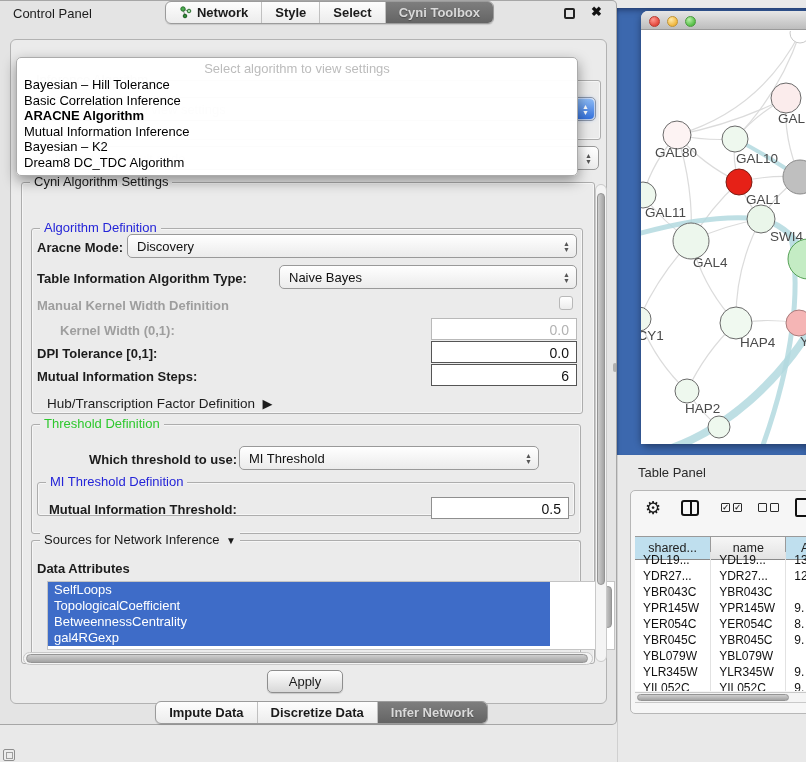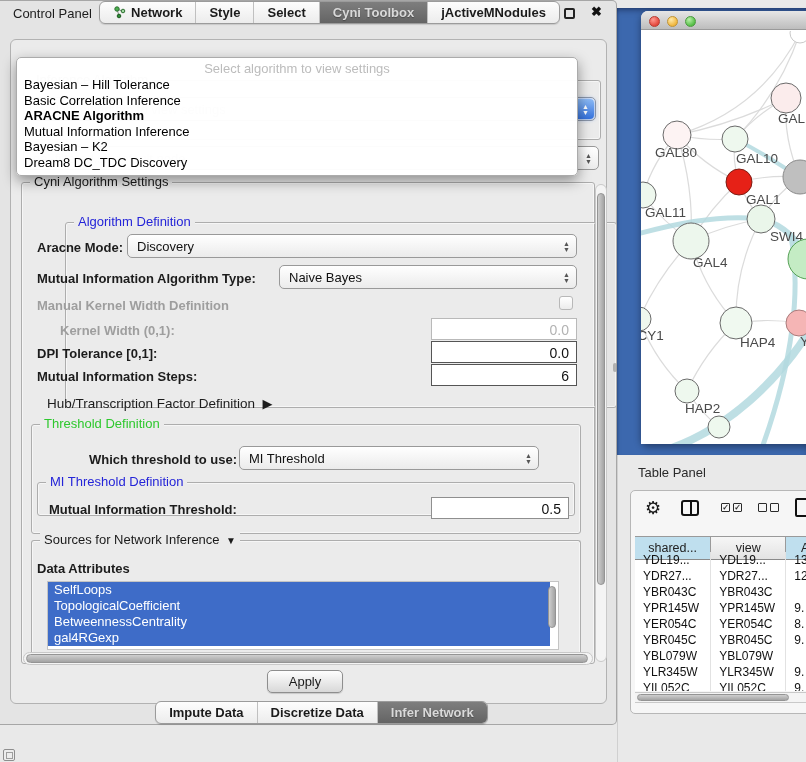--- a/index.html
+++ b/index.html
@@ -122,23 +122,20 @@
         </div>
         <div class="tab">
           <span>Style</span>
         </div>
         <div class="tab">
           <span>Select</span>
         </div>
         <div class="tab sel">
           <span>Cyni Toolbox</span>
         </div>
-        <div class="tab">
-          <span>jActiveMNodules</span>
-        </div>
       </div>
   </div>
 
   <div id="content" class="abs">
 
     <div class="group" style="left:12px;top:40px;width:578px;height:60px;">
       <span class="legend gray">Inference Algorithm</span>
       <div class="combo focus" style="left:6px;top:16px;width:566px;">
         <span class="ghost" style="color:#b7b7b7;">Select algorithm to view settings</span>
         <span class="stepper">
@@ -153,32 +150,32 @@
       <span class="stepper">
           <span>▲</span>
           <span>▼</span>
         </span>
     </div>
 
     <div class="group" style="left:10px;top:142px;width:574px;height:482px;">
       <span class="legend">Cyni Algorithm Settings</span>
     </div>
 
-    <div class="group" style="left:20px;top:182px;width:552px;height:186px;margin-left:34px;">
+    <div class="group" style="left:20px;top:188px;width:552px;height:186px;">
       <span class="legend blue">Algorithm Definition</span>
     </div>
     <span class="lbl" style="left:26px;top:200px;">Aracne Mode:</span>
     <div class="combo" style="left:116px;top:194px;width:450px;">
       <span>Discovery</span>
       <span class="stepper">
           <span>▲</span>
           <span>▼</span>
         </span>
     </div>
-    <span class="lbl" style="left:26px;top:231px;">Mutual Information Algorithm Type:</span>
+    <span class="lbl" style="left:26px;top:231px;">Table Information Algorithm Type:</span>
     <div class="combo" style="left:268px;top:225px;width:298px;">
       <span>Naive Bayes</span>
       <span class="stepper">
           <span>▲</span>
           <span>▼</span>
         </span>
     </div>
     <span class="lbl dis" style="left:26px;top:258px;">Manual Kernel Width Definition</span>
     <div class="checkbox" style="left:548px;top:256px;"></div>
     <span class="lbl dis" style="left:26px;top:283px;margin-left:23px;">Kernel Width (0,1):</span>
@@ -210,21 +207,21 @@
     <span class="lbl" style="left:38px;top:462px;">Mutual Information Threshold:</span>
     <div class="field mid" style="left:420px;top:457px;width:138px;">0.5</div>
 
     <div class="group" style="left:20px;top:500px;width:550px;height:118px;border-bottom:none;">
       <span class="legend">
         <span>Sources for Network Inference</span>
         <span style="font-size:10px;">&nbsp;▼</span>
       </span>
     </div>
     <span class="lbl" style="left:26px;top:521px;">Data Attributes</span>
-    <div id="attr-list" style="left:36px;top:541px;width:512px;height:69px;">
+    <div id="attr-list" style="left:36px;top:541px;width:568px;height:69px;">
 
     <div class="li" style="background: rgb(62, 108, 200); width: 502px;">SelfLoops</div>
         <div class="li" style="background: rgb(62, 108, 200); width: 502px;">TopologicalCoefficient</div>
         <div class="li" style="background: rgb(62, 108, 200); width: 502px;">BetweennessCentrality</div>
         <div class="li" style="background: rgb(62, 108, 200); width: 502px;">gal4RGexp</div>
         <div class="sbthumb" style="right:2px;top:4px;width:8px;height:42px;"></div>
       </div>
 
     <div class="sbtrack" style="left:584px;top:144px;width:12px;height:478px;">
       <div class="sbthumb" style="left:1px;top:8px;width:8px;height:392px;"></div>
@@ -237,21 +234,21 @@
   </div>
 
   <div id="popup" class="abs">
     <div class="prompt">Select algorithm to view settings</div>
     <div id="dd-items">
         <div class="item">Bayesian – Hill Tolerance</div>
         <div class="item">Basic Correlation Inference</div>
         <div class="item bold">ARACNE Algorithm</div>
         <div class="item">Mutual Information Inference</div>
         <div class="item">Bayesian – K2</div>
-        <div class="item">Dream8 DC_TDC Discovery</div>
+        <div class="item">Dream8 DC_TDC Algorithm</div>
       </div>
   </div>
 
   <div id="bottom-tabs" class="abs">
     <div class="seg" id="bottom-seg">
         <div class="tab">
           <span>Impute Data</span>
         </div>
         <div class="tab">
           <span>Discretize Data</span>
@@ -344,21 +341,21 @@
     </span>
     <span class="tool-ico cbpair" style="left:127px;top:12px;">
       <span class="cb"></span>
         <span class="cb"></span>
     </span>
     <span class="tool-ico docico" style="left:164px;top:7px;"></span>
 
     <div id="tp-table">
       <div class="tr" id="tp-head">
           <div class="th c1 hl">shared...</div>
-          <div class="th c2">view</div>
+          <div class="th c2">name</div>
           <div class="th c3 hl">A</div>
         </div>
       <div id="tp-rows" style="height:139px;overflow:hidden;background:#fff;">
           <div class="tr">
             <div class="td c1">YDL19...</div>
             <div class="td c2">YDL19...</div>
             <div class="td c3">13</div>
           </div>
           <div class="tr">
             <div class="td c1">YDR27...</div>

